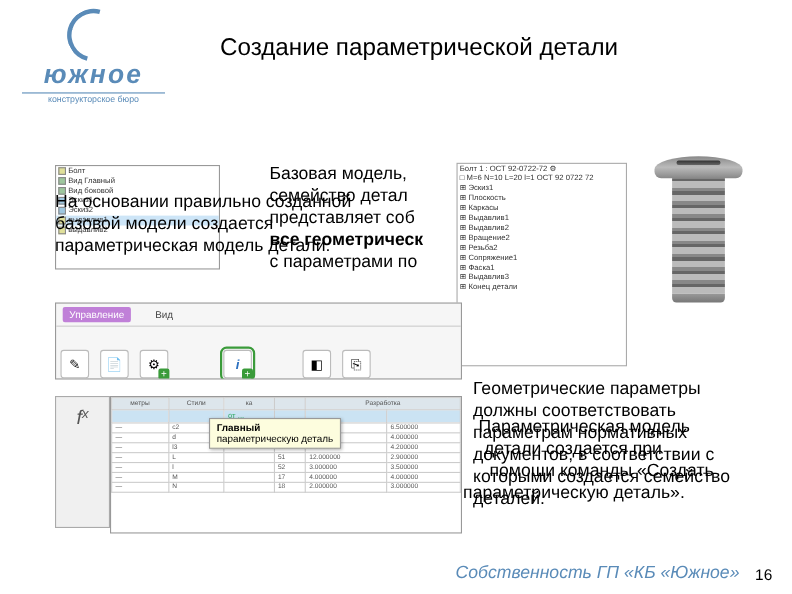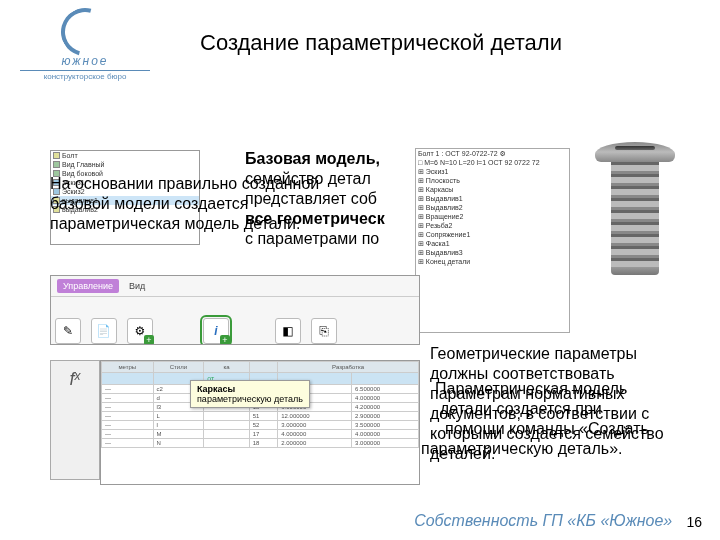--- a/index.html
+++ b/index.html
@@ -21,23 +21,23 @@
     width: 48px; height: 48px;
     border: 4px solid #5a8bb8;
     border-radius: 50%;
     border-bottom-color: transparent;
     border-right-color: transparent;
     transform: rotate(-30deg);
     margin: 0 auto;
   }
   .logo-text {
     color: #5a8bb8;
-    font-size: 12px;
+    font-size: 24px;
     font-style: italic;
-    font-weight: normal;
+    font-weight: bold;
     letter-spacing: 2px;
     margin-top: -2px;
     text-align: center;
   }
   .logo-sub {
     color: #5a8bb8;
     font-size: 8px;
     text-align: center;
     border-top: 1px solid #5a8bb8;
     margin-top: 2px;
@@ -86,21 +86,21 @@
     border-radius:2px;
   }
   .screw-body {
     width: 48px; height: 105px;
     margin: 0 auto;
     background: repeating-linear-gradient(to bottom,#666 0,#666 3px,#bbb 3px,#bbb 9px,#888 9px,#888 12px);
   }
   .screw-tip { width:48px; height:8px; margin:0 auto; background:linear-gradient(to bottom,#999,#777); border-radius:0 0 4px 4px; }
 
   .txt { position:absolute; font-size:16px; color:#000; line-height:1.1; }
-  .t1 { top:150px; left:245px; width:180px;font-weight:bold; }
+  .t1 { top:150px; left:245px; width:180px; }
   .t2 { top:175px; left:50px;  }
   .t3 { top:170px; left:245px; width:180px; }
   .t4 { top:195px; left:50px;  }
   .t5 { top:190px; left:245px; width:170px; }
   .t6 { top:215px; left:50px;  }
   .t7 { top:210px; left:245px; width:170px;font-weight:bold; }
   .t8 { top:230px; left:245px; width:170px; }
 
   .t9  { top:345px; left:430px; width:270px; }
   .t10 { top:365px; left:430px; width:270px; }
@@ -231,21 +231,21 @@
     </div>
 </div>
 
 <div class="screw screw1">
   <div class="screw-head"></div>
   <div class="screw-body"></div>
   <div class="screw-tip"></div>
 </div>
 
 <div class="panel panel-wide">
-  <div style="display:flex;gap:4px;padding:3px 6px;border-bottom:1px solid #ccc;">
+  <div style="display:flex;gap:16px;padding:3px 6px;border-bottom:1px solid #ccc;">
     <span class="tab active">Управление</span>
     <span class="tab">Вид</span>
   </div>
   <div class="ribbon">
     <div class="toolbtn">✎</div>
     <div class="toolbtn">📄</div>
     <div class="toolbtn">⚙<span class="plus">+</span></div>
     <div style="width:30px"></div>
     <div class="toolbtn highlight">
         <span style="color:#2a6fbf;font-weight:bold;font-style:italic;">i</span>
@@ -333,21 +333,21 @@
           <td></td>
           <td>18</td>
           <td>2.000000</td>
           <td>3.000000</td>
         </tr>
       </tbody>
   </table>
 </div>
 
 <div class="tooltip-bubble">
-  <div style="font-weight:bold">Каркасы</div>
+  <div style="font-weight:bold">Главный</div>
   <div>параметрическую деталь</div>
 </div>
 
 <div class="txt t9">Геометрические параметры</div>
 <div class="txt t10">должны соответствовать</div>
 <div class="txt t11">Параметрическая модель</div>
 <div class="txt t12">параметрам нормативных</div>
 <div class="txt t13">детали создается при</div>
 <div class="txt t14">документов, в соответствии с</div>
 <div class="txt t15">помощи команды «Создать</div>

